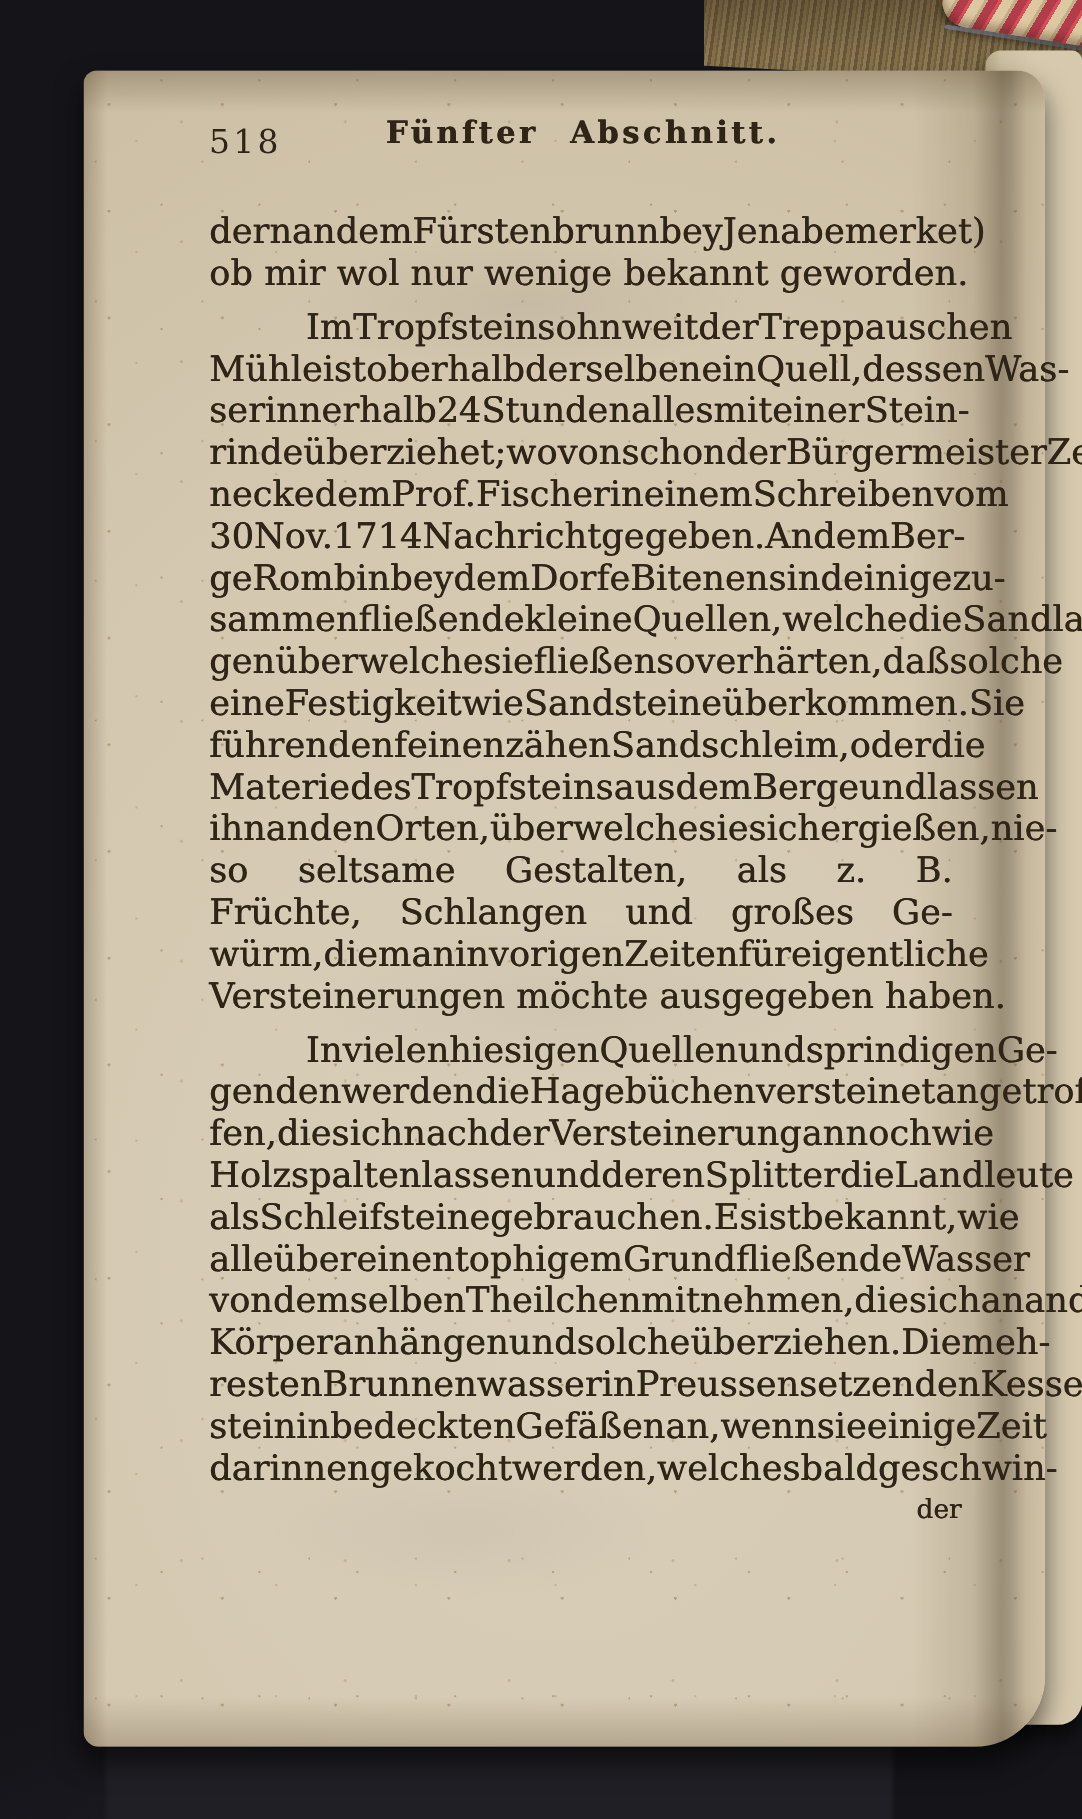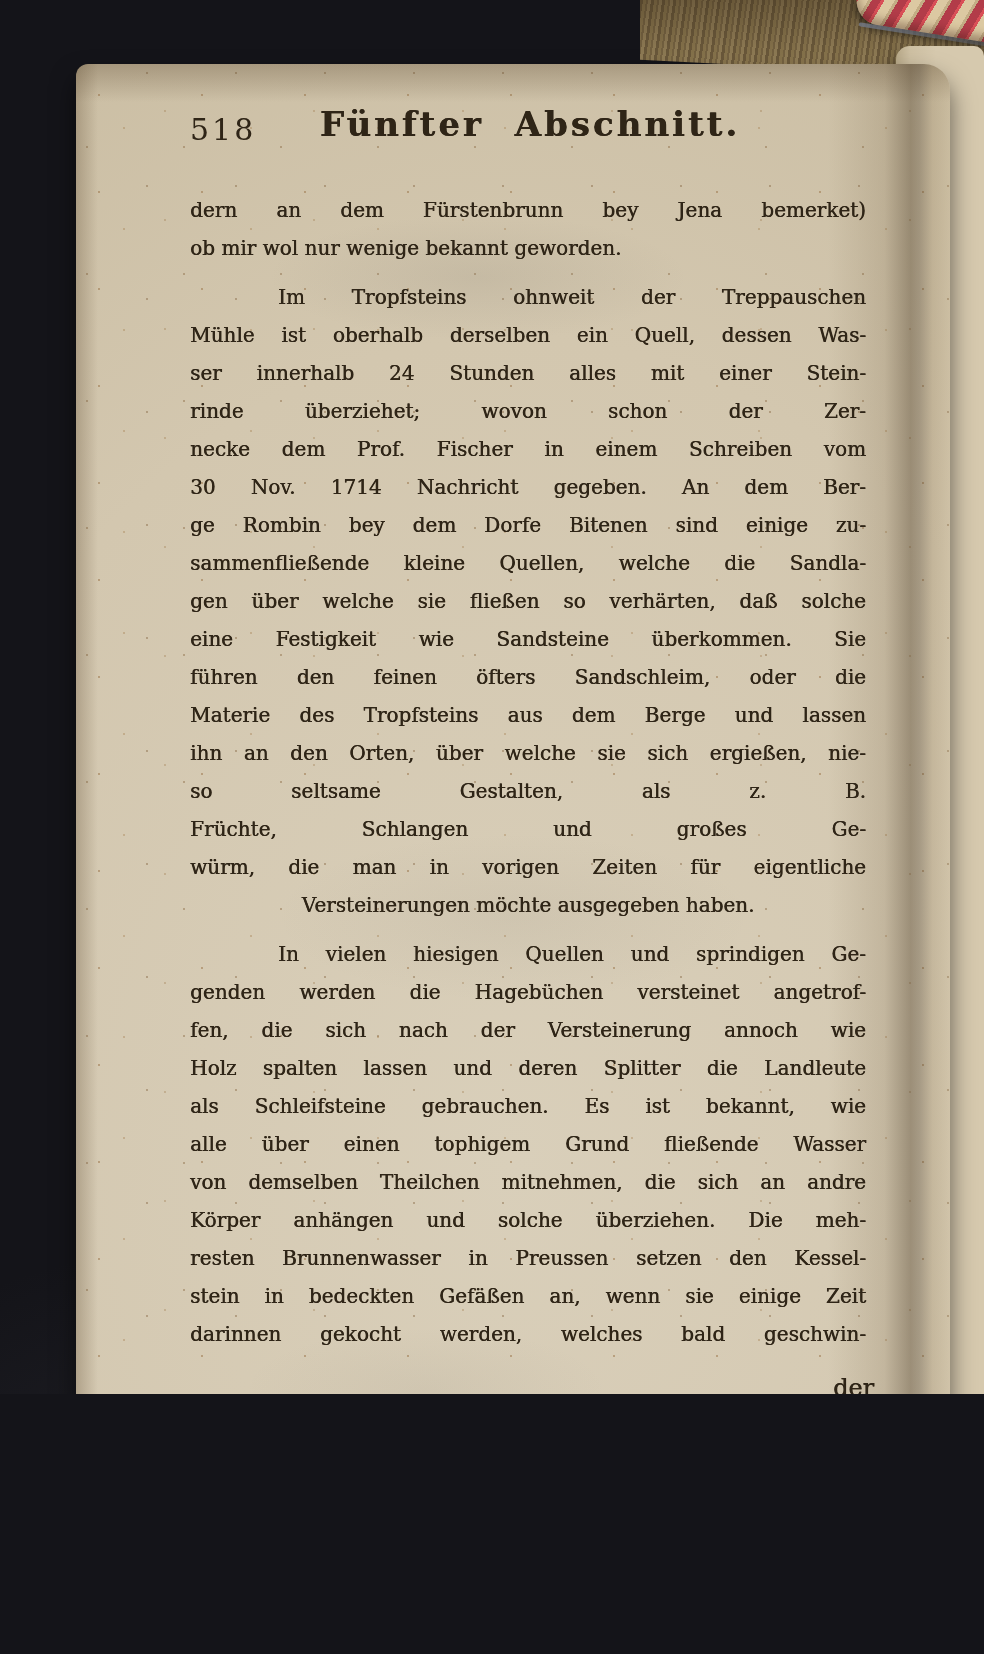--- a/index.html
+++ b/index.html
@@ -3,21 +3,21 @@
 <meta charset="utf-8">
 <style>
   html, body {
     margin: 0;
     padding: 0;
     background: #141419;
   }
   .scene {
     position: relative;
     width: 984px;
-    height: 1394px;
+    height: 1654px;
     overflow: hidden;
     background:
       radial-gradient(ellipse 900px 500px at 30% 110%, rgba(70,70,80,0.25), transparent 60%),
       #141419;
     font-family: "DejaVu Serif", "Liberation Serif", serif;
   }
 
   
   .book-top-edge {
     position: absolute;
@@ -116,31 +116,31 @@
   .page-number {
     position: absolute;
     left: 0; top: 8px;
     font-size: 30px;
     letter-spacing: 3px;
   }
   .section-title {
     position: absolute;
     left: 80px; right: 60px;
     text-align: center;
-    font-size: 34px;
+    font-size: 28px;
     font-weight: bold;
     letter-spacing: 3px;
     word-spacing: 16px;
     text-shadow: 0.4px 0 0 currentColor;
   }
 
   .text-body {
     position: relative;
-    margin: 39px 84px 16px 114px; 
-    font-size: 20px;
+    margin: 39px 84px 0 114px; 
+    font-size: 32px;
     text-shadow: 0.45px 0 0 currentColor;
   }
   .para + .para { margin-top: 11px; text-align: center; }
   .line {
     display: flex;
     justify-content: space-between;
     height: 38px;
     line-height: 38px;
     white-space: nowrap;
   }
@@ -212,20 +212,21 @@
             <span>mit</span>
             <span>einer</span>
             <span>Stein-</span>
           </div>
           <div class="line">
             <span>rinde</span>
             <span>überziehet;</span>
             <span>wovon</span>
             <span>schon</span>
             <span>der</span>
+            <span>Bürgermeister</span>
             <span>Zer-</span>
           </div>
           <div class="line">
             <span>necke</span>
             <span>dem</span>
             <span>Prof.</span>
             <span>Fischer</span>
             <span>in</span>
             <span>einem</span>
             <span>Schreiben</span>
@@ -276,21 +277,21 @@
             <span>Festigkeit</span>
             <span>wie</span>
             <span>Sandsteine</span>
             <span>überkommen.</span>
             <span>Sie</span>
           </div>
           <div class="line">
             <span>führen</span>
             <span>den</span>
             <span>feinen</span>
-            <span>öfters</span>
+            <span>zähen</span>
             <span>Sandschleim,</span>
             <span>oder</span>
             <span>die</span>
           </div>
           <div class="line">
             <span>Materie</span>
             <span>des</span>
             <span>Tropfsteins</span>
             <span>aus</span>
             <span>dem</span>

